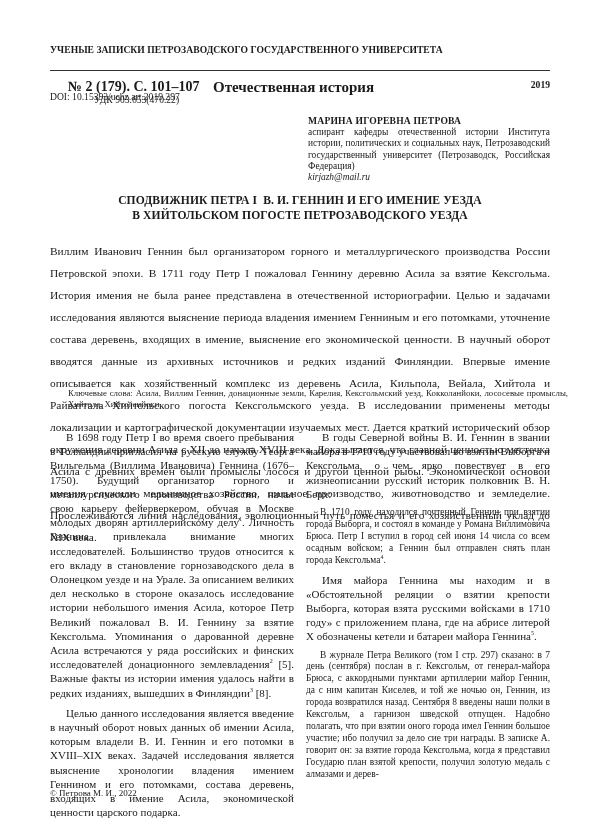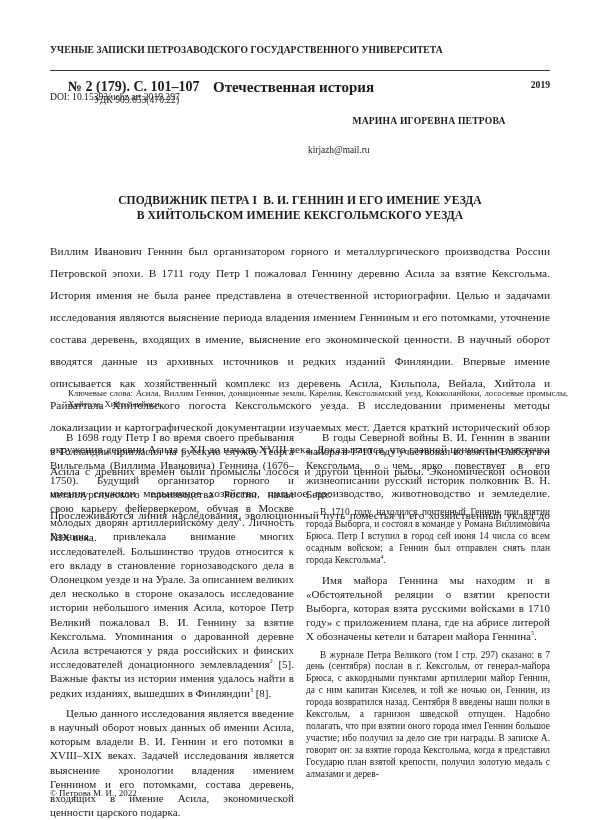--- a/index.html
+++ b/index.html
@@ -14,23 +14,23 @@
   .rule { position: absolute; left: 50px; top: 70px; width: 500px; height: 1px; background: #333; }
   .issue { position: absolute; left: 68px; top: 79px; font-weight: bold; font-size: 14px; }
   .section { position: absolute; left: 213px; top: 79px; font-weight: bold; font-size: 15px; }
   .year { position: absolute; right: 50px; top: 79px; font-weight: bold; font-size: 9.6px; }
   .udk { position: absolute; left: 50px; top: 94px; font-size: 9.6px; margin-left: 44px; }
   .doi { position: absolute; left: 50px; top: 91px; font-size: 9.6px; }
   .author-block {
     position: absolute; left: 308px; top: 115px; width: 242px;
     font-size: 9.4px; line-height: 11.2px;
   }
-  .author-name { text-align: center; font-weight: bold; font-size: 9.6px; margin-bottom: 19px; letter-spacing: 0.2px; }
+  .author-name { text-align: left; font-weight: bold; font-size: 9.6px; margin-bottom: 1px; letter-spacing: 0.2px; }
   .author-aff { text-align: justify; }
-  .author-email { }
+  .author-email { font-style: italic; }
   .article-title {
     position: absolute; left: 50px; top: 193px; width: 500px; text-align: center;
     font-weight: bold; font-size: 11.6px; line-height: 15px; letter-spacing: 0.1px;
   }
   .abstract {
     position: absolute; left: 50px; top: 240px; width: 500px;
     font-size: 11.4px; line-height: 22px; text-align: justify;
   }
   .keywords {
     position: absolute; left: 68px; top: 388px; width: 500px;
@@ -52,26 +52,27 @@
 <div class="journal-title">УЧЕНЫЕ ЗАПИСКИ ПЕТРОЗАВОДСКОГО ГОСУДАРСТВЕННОГО УНИВЕРСИТЕТА</div>
 <div class="rule"></div>
 <div class="issue">№ 2 (179). С. 101–107</div>
 <div class="section">Отечественная история</div>
 <div class="year">2019</div>
 <div class="udk">УДК 903.653(470.22)</div>
 <div class="doi">DOI: 10.15393/uchz.art.2019.297</div>
 
 <div class="author-block">
   <div class="author-name">МАРИНА ИГОРЕВНА ПЕТРОВА</div>
+  <div class="author-aff">аспирант кафедры отечественной истории Института истории, политических и социальных наук, Петрозаводский государственный университет (Петрозаводск, Российская Федерация)</div>
   <div class="author-email">kirjazh@mail.ru</div>
 </div>
 
 <div class="article-title">
   <div style="white-space:pre">СПОДВИЖНИК ПЕТРА I  В. И. ГЕННИН И ЕГО ИМЕНИЕ УЕЗДА</div>
-  <div>В ХИЙТОЛЬСКОМ ИМЕНИЕ КЕКСГОЛЬМСКОГО УЕЗДА</div>
+  <div>В ХИЙТОЛЬСКОМ ПОГОСТЕ ПЕТРОЗАВОДСКОГО УЕЗДА</div>
 </div>
 
 <div class="abstract">Виллим Иванович Геннин был организатором горного и металлургического производства России Петровской эпохи. В 1711 году Петр I пожаловал Геннину деревню Асила за взятие Кексгольма. История имения не была ранее представлена в отечественной историографии. Целью и задачами исследования являются выяснение периода владения имением Генниным и его потомками, уточнение состава деревень, входящих в имение, выяснение его экономической ценности. В научный оборот вводятся данные из архивных источников и редких изданий Финляндии. Впервые имение описывается как хозяйственный комплекс из деревень Асила, Кильпола, Вейала, Хийтола и Райваттала Хийтольского погоста Кексгольмского уезда. В исследовании применены методы локализации и картографической документации изучаемых мест. Дается краткий исторический обзор окружения деревни Асила с XII до начала XVIII века. Доказывается, что главной ценностью местечка Асила с древних времен были промыслы лосося и другой ценной рыбы. Экономической основой имения служили мельничное хозяйство, пильное производство, животноводство и земледелие. Прослеживаются линия наследования, эволюционный путь поместья и его хозяйственный уклад до XIX века.</div>
 <div class="keywords">Ключевые слова: Асила, Виллим Геннин, донационные земли, Карелия, Кексгольмский уезд, Кокколанйоки, лососевые промыслы, Хийтола, Хийтоланйоки</div>
 
 <div class="col col-left">
   <p><span>В 1698 году Петр I во время своего пребывания в Голландии пригласил на русскую службу Георга Вильгельма (Виллима Ивановича) Геннина (1676–1750). Будущий организатор горного и металлургического производства России начал свою карьеру фейерверкером, обучая в Москве молодых дворян артиллерийскому делу</span><sup>1</sup><span>. Личность Геннина привлекала внимание многих исследователей. Большинство трудов относится к его вкладу в становление горнозаводского дела в Олонецком уезде и на Урале. За описанием великих дел несколько в стороне оказалось исследование истории небольшого имения Асила, которое Петр Великий пожаловал В. И. Геннину за взятие Кексгольма. Упоминания о дарованной деревне Асила встречаются у ряда российских и финских исследователей донационного землевладения</span><sup>2</sup><span> [5]. Важные факты из истории имения удалось найти в редких изданиях, вышедших в Финляндии</span><sup>3</sup><span> [8].</span></p>
   <p class="gap">Целью данного исследования является введение в научный оборот новых данных об имении Асила, которым владели В. И. Геннин и его потомки в XVIII–XIX веках. Задачей исследования является выяснение хронологии владения имением Геннином и его потомками, состава деревень, входящих в имение Асила, экономической ценности царского подарка.</p>
 </div>
 

